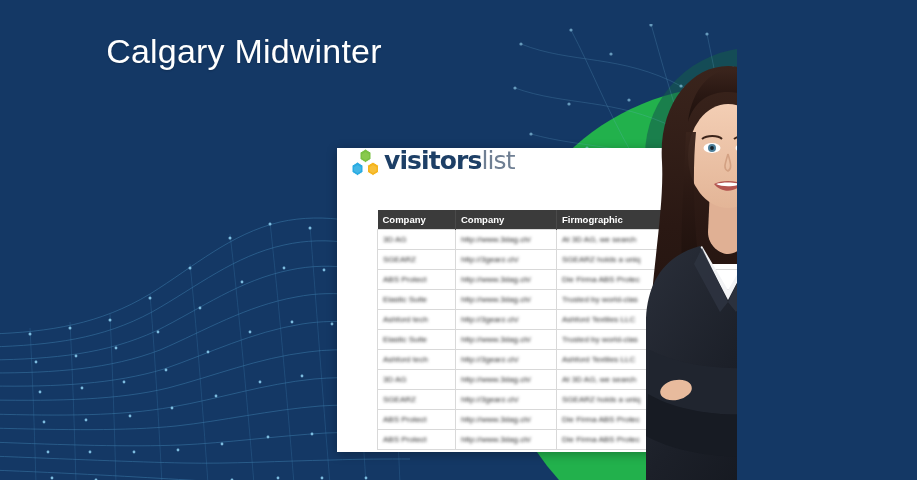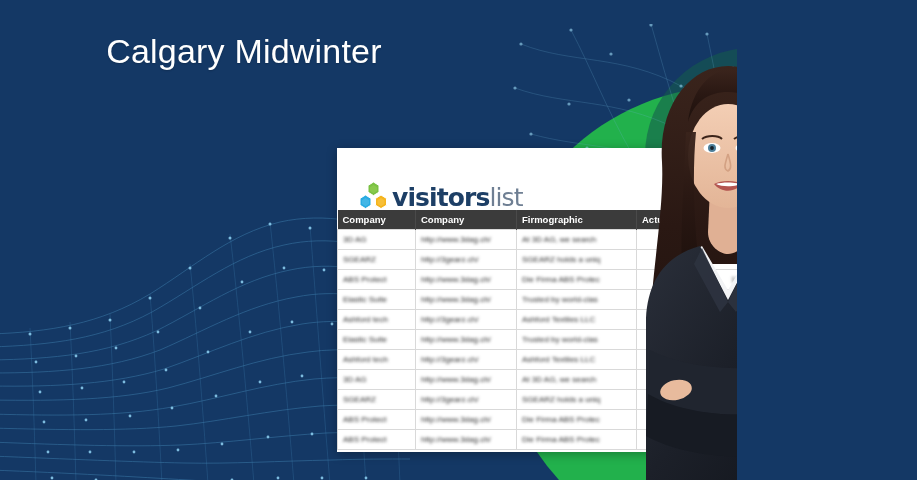--- a/index.html
+++ b/index.html
@@ -34,36 +34,36 @@
   }
 
   
   .sheet{
     position:absolute;left:337px;top:148px;width:508px;height:304px;
     background:#ffffff;
     box-shadow:0 2px 10px rgba(0,0,0,.30);
     overflow:hidden;
   }
   .sheet-logo{
-    height:62px;display:flex;align-items:flex-end;padding-left:21px;box-sizing:border-box;
+    height:62px;display:flex;align-items:flex-start;padding-left:13px;box-sizing:border-box;
   }
   .logo-mark{width:31px;height:29px;flex:0 0 auto;margin-right:3px;}
   .logo-text{
     font-size:25px;font-weight:700;letter-spacing:-.9px;line-height:1;
     font-family:"DejaVu Sans","Liberation Sans",sans-serif;
   }
   .logo-text .a{color:#1d3f66;}
   .logo-text .b{color:#6f7f93;font-weight:400;}
 
   .band{
     background:#cde9d7;height:17px;display:flex;align-items:center;
     padding-left:8px;box-sizing:border-box;
     color:#2e8b57;font-size:9.5px;font-weight:700;letter-spacing:.1px;
   }
-  table.grid{width:100%;border-collapse:collapse;table-layout:fixed;}
+  table.grid{width:100%;border-collapse:collapse;table-layout:fixed;margin-left:40px;}
   table.grid col.c0{width:78px;}
   table.grid col.c1{width:101px;}
   table.grid col.c2{width:120px;}
   table.grid col.c3{width:110px;}
   table.grid col.c4{width:99px;}
   table.grid thead th{
     background:#3b3b3b;color:#ffffff;
     font-size:9.5px;font-weight:700;text-align:left;
     padding:4px 0 4px 5px;height:17px;box-sizing:border-box;
     border-right:1px solid #4a4a4a;white-space:nowrap;overflow:hidden;

